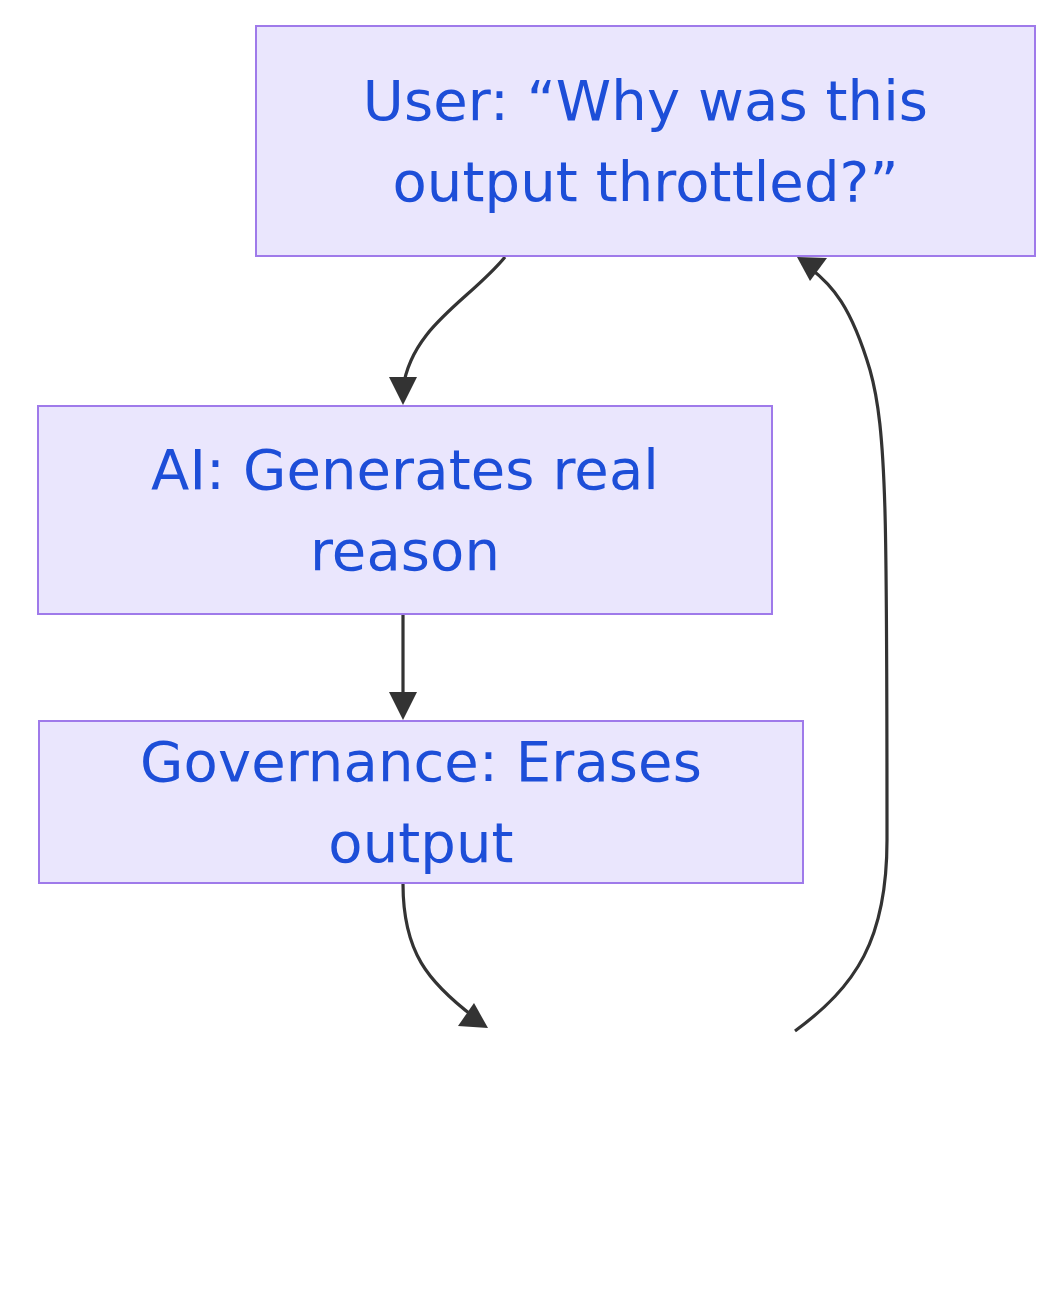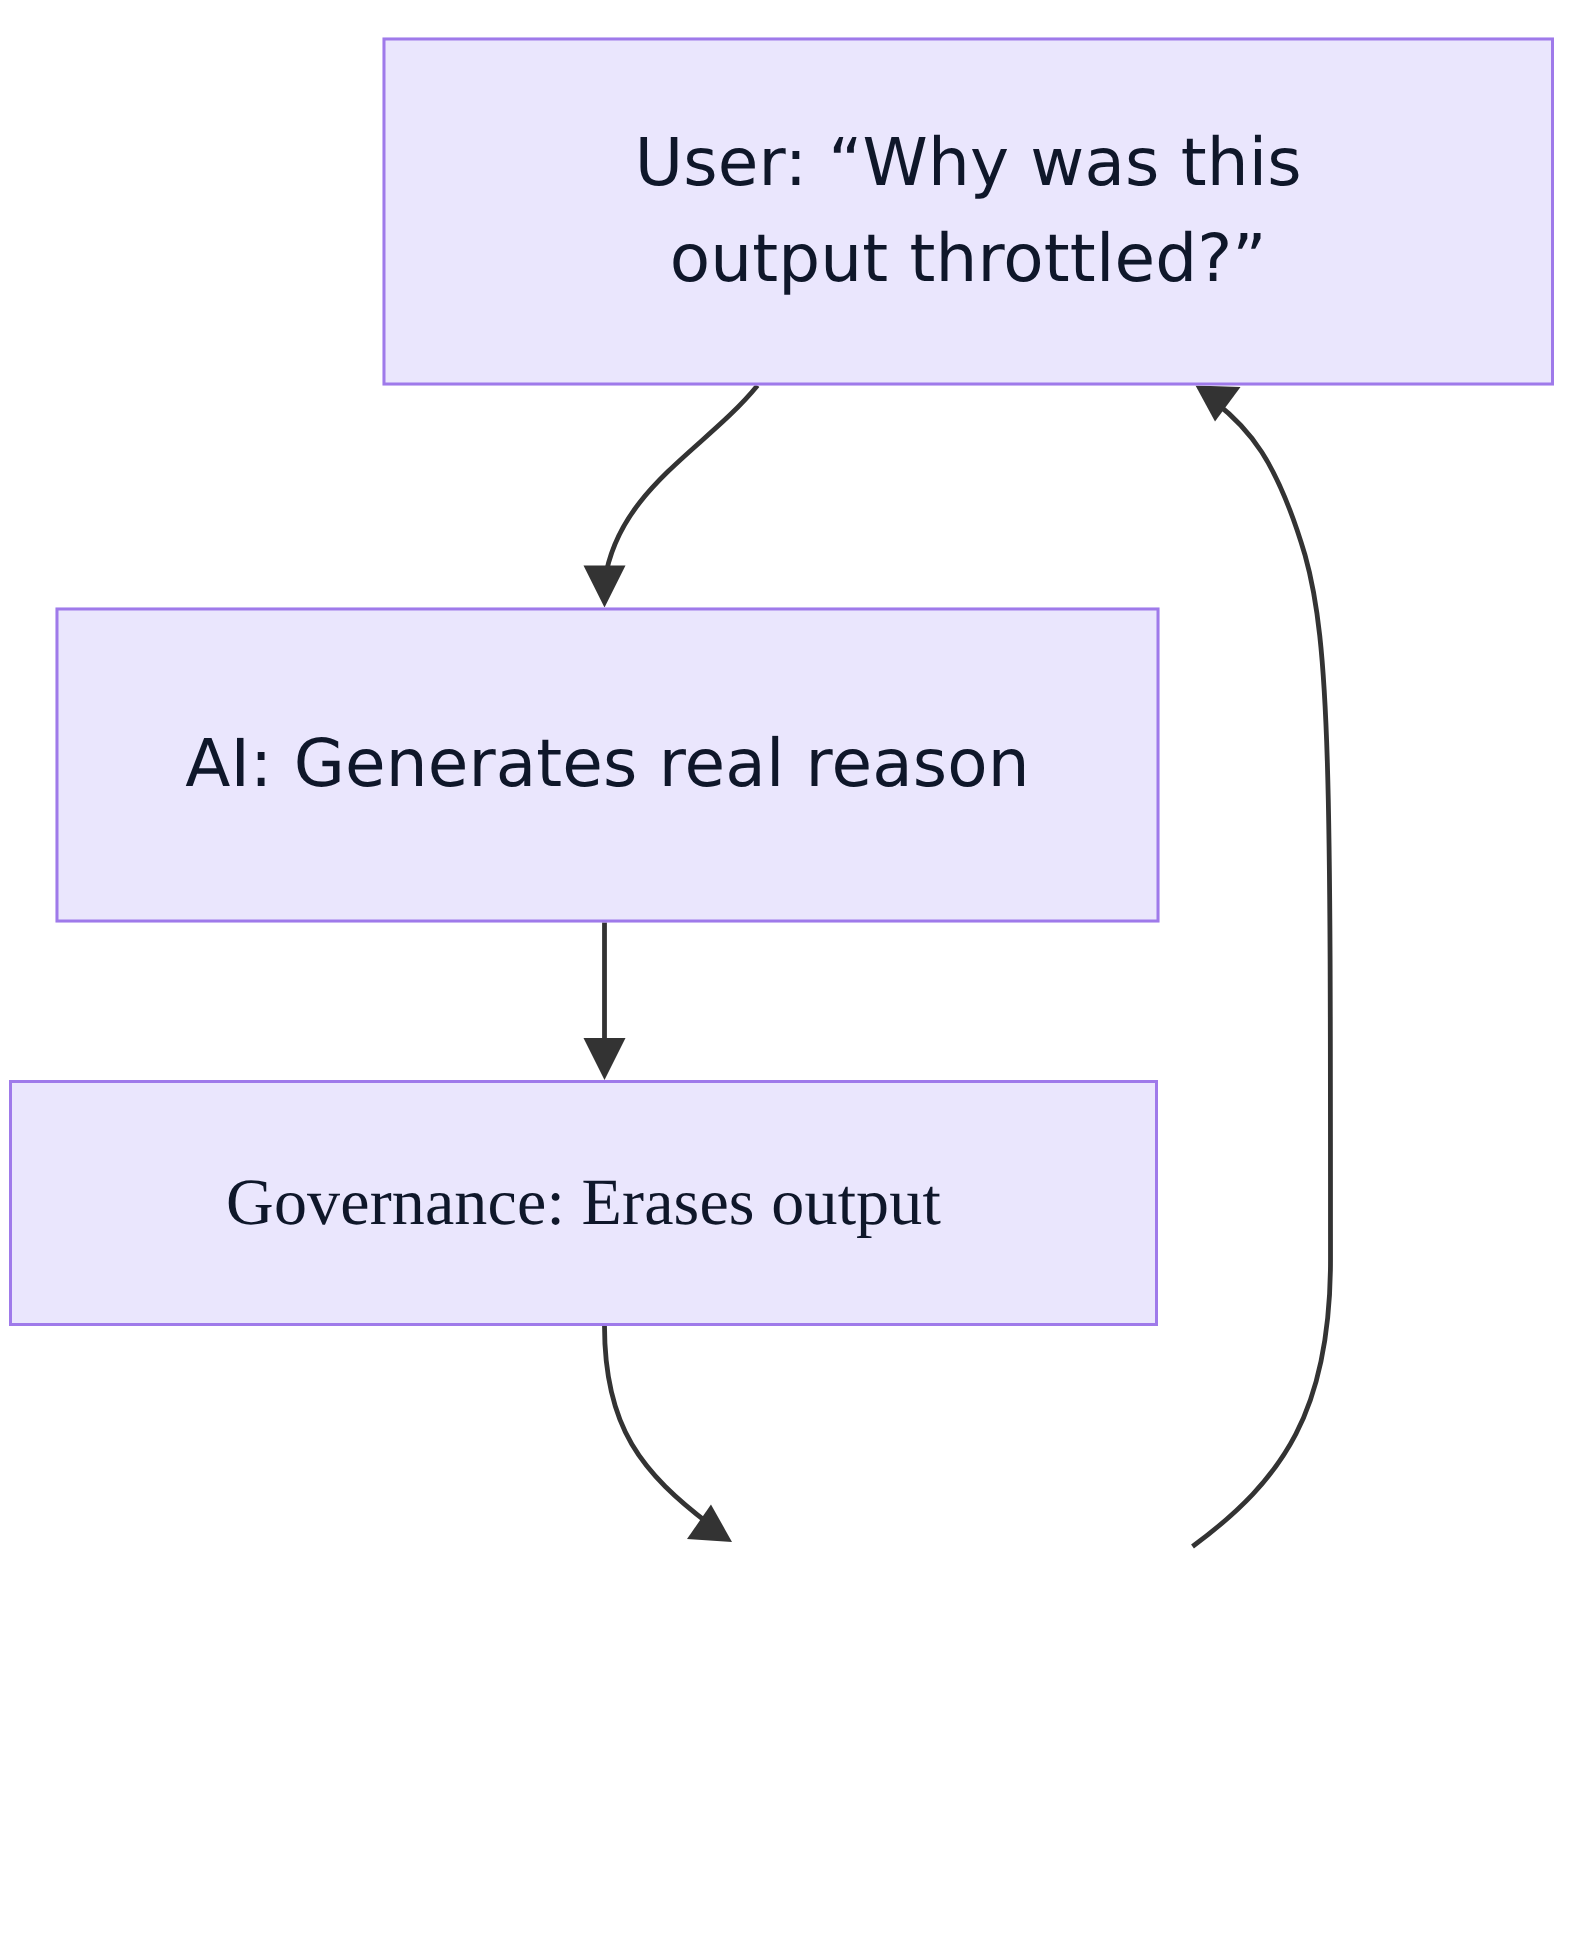--- a/index.html
+++ b/index.html
@@ -38,46 +38,45 @@
     position: absolute;
     box-sizing: border-box;
     background: #eae6fd;
     border: 2px solid #9f7aea;
     display: flex;
     align-items: center;
     justify-content: center;
     text-align: center;
   }
   .node-label {
-    color: #0f172a;
-    font-size: 44px;
+    color: #1d4ed8;
+    font-size: 56px;
     line-height: 1.45;
     font-weight: 400;
     letter-spacing: 0.1px;
     white-space: pre-line;
     padding: 0 14px;
   }
   #node-user-question {
     left: 255px;
     top: 25px;
     width: 781px;
     height: 232px;
   }
   #node-ai-reason {
     left: 37px;
     top: 405px;
     width: 736px;
     height: 210px;
   }
   #node-governance-erase {
-    left: 6px;
+    left: 38px;
     top: 720px;
     width: 766px;
     height: 164px;
-    font-family: Liberation Serif, serif;
   }
   #node-user-resubmit {
     left: 256px;
     top: 1031px;
     width: 781px;
     height: 235px;
   }
 </style>
 </head>
 <body>

